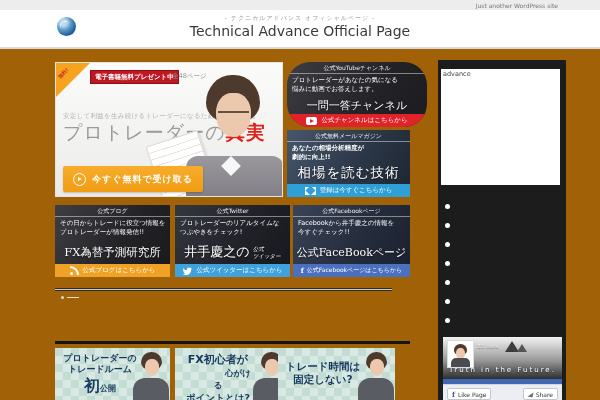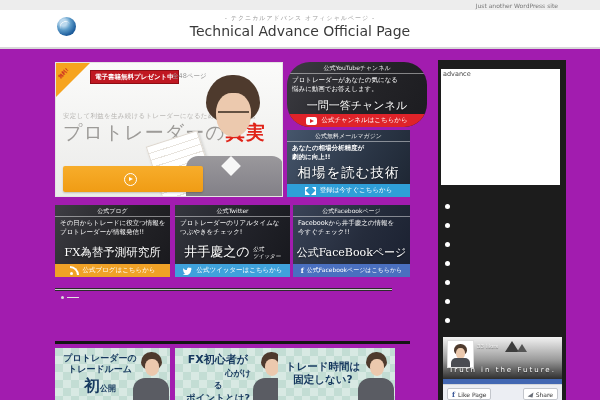--- a/index.html
+++ b/index.html
@@ -1,16 +1,16 @@
 <!DOCTYPE html>
 <html><head>
 <meta charset="utf-8">
 <style>
   html,body{margin:0;padding:0;background:#fff;}
-  .stage{position:relative;width:600px;height:400px;background:#a21caf;overflow:hidden;
+  .stage{position:relative;width:600px;height:400px;background:#a16207;overflow:hidden;
          font-family:"DejaVu Sans",sans-serif;-webkit-font-smoothing:antialiased;}
   .abs{position:absolute;}
   
   .topstrip{left:0;top:0;width:600px;height:10px;background:#ededed;}
   .wp-tagline{right:42px;top:2px;font-size:6px;color:#777;}
   .siteheader{left:0;top:10px;width:600px;height:37px;background:#fff;border-bottom:2px solid #d9d9d9;}
   .logo{left:57px;top:7px;width:19px;height:19px;border-radius:50%;
         background:radial-gradient(circle at 34% 30%,#bcd9ee 0 18%,#5e9cc9 40%,#1f5f9e 70%,#123f74 100%);}
   .logo::after{content:"";position:absolute;left:3px;top:4px;width:11px;height:10px;border-radius:50%;
         border-top:1.5px solid rgba(255,255,255,.85);transform:rotate(-30deg);}
@@ -144,20 +144,21 @@
 
     <div>
       <div class="suit" style="left:130px;top:93px;width:98px;height:42px;"></div>
       <div class="shirt" style="left:168px;top:96px;width:14px;height:14px;"></div>
       <div class="hair" style="left:150px;top:12px;width:54px;height:48px;"></div>
       <div class="face" style="left:160px;top:30px;width:35px;height:44px;"></div>
       <div class="glasses" style="left:162px;top:48px;width:31px;"></div>
     </div>
     <div class="abs cta-btn">
       <span class="play-ic"></span>
+      <span>今すぐ無料で受け取る</span>
     </div>
   </div>
 
   <div class="abs pcard yt-card">
     <div class="p-head">公式YouTubeチャンネル</div>
     <div class="p-body">
       <span>プロトレーダーがあなたの気になる</span><br>
       <span>悩みに動画でお答えします。</span>
     </div>
     <div class="p-title" style="top:36px;font-size:11px;">一問一答チャンネル</div>

